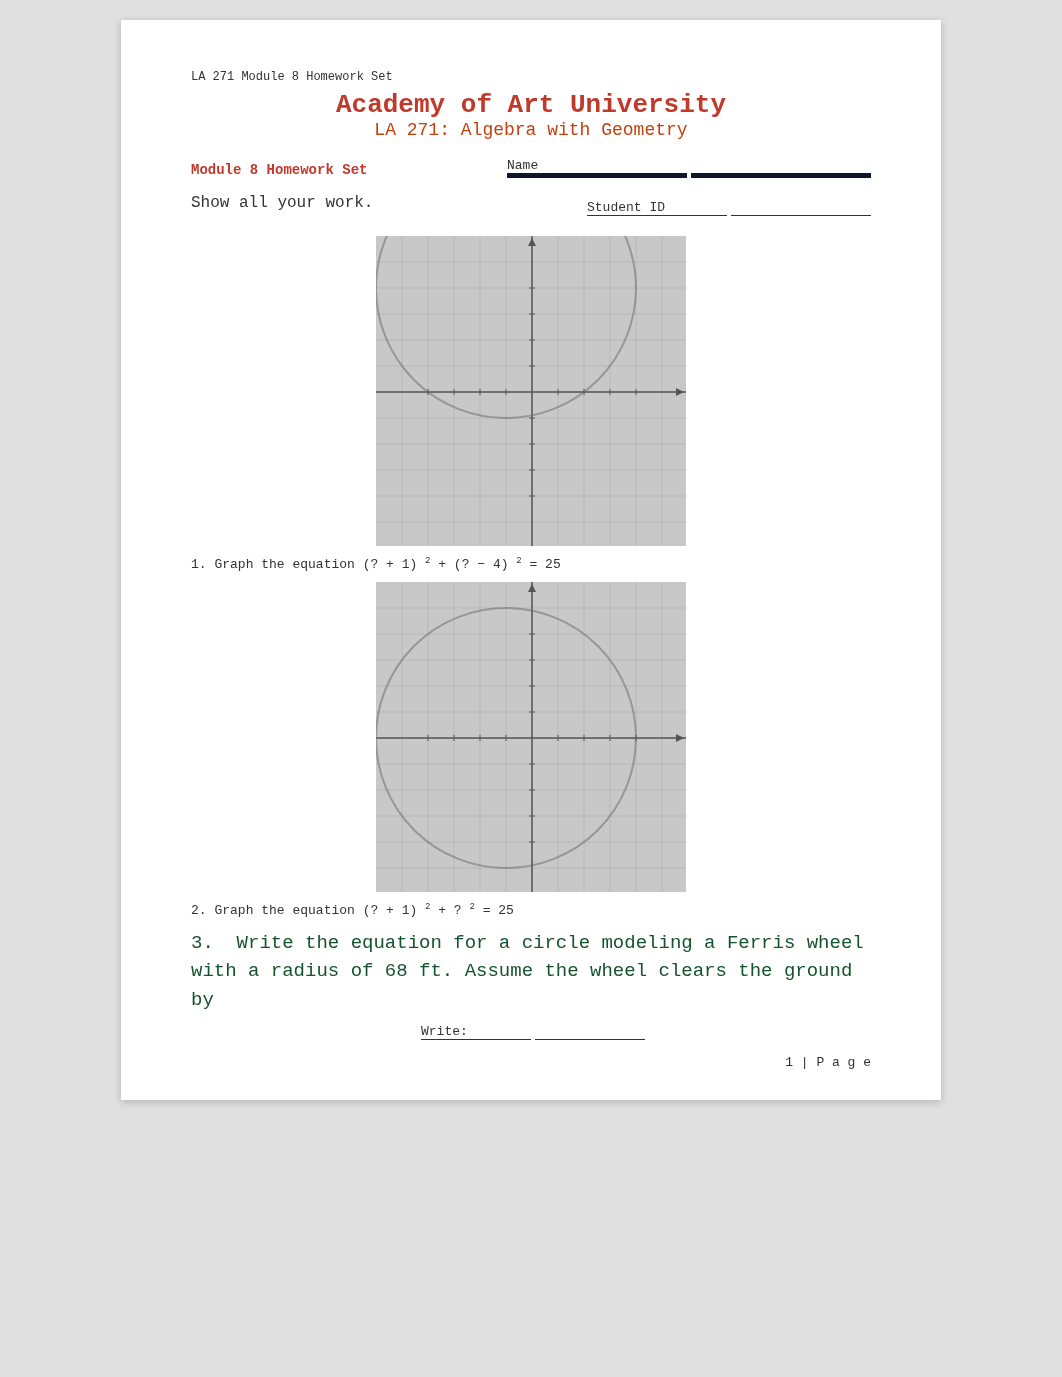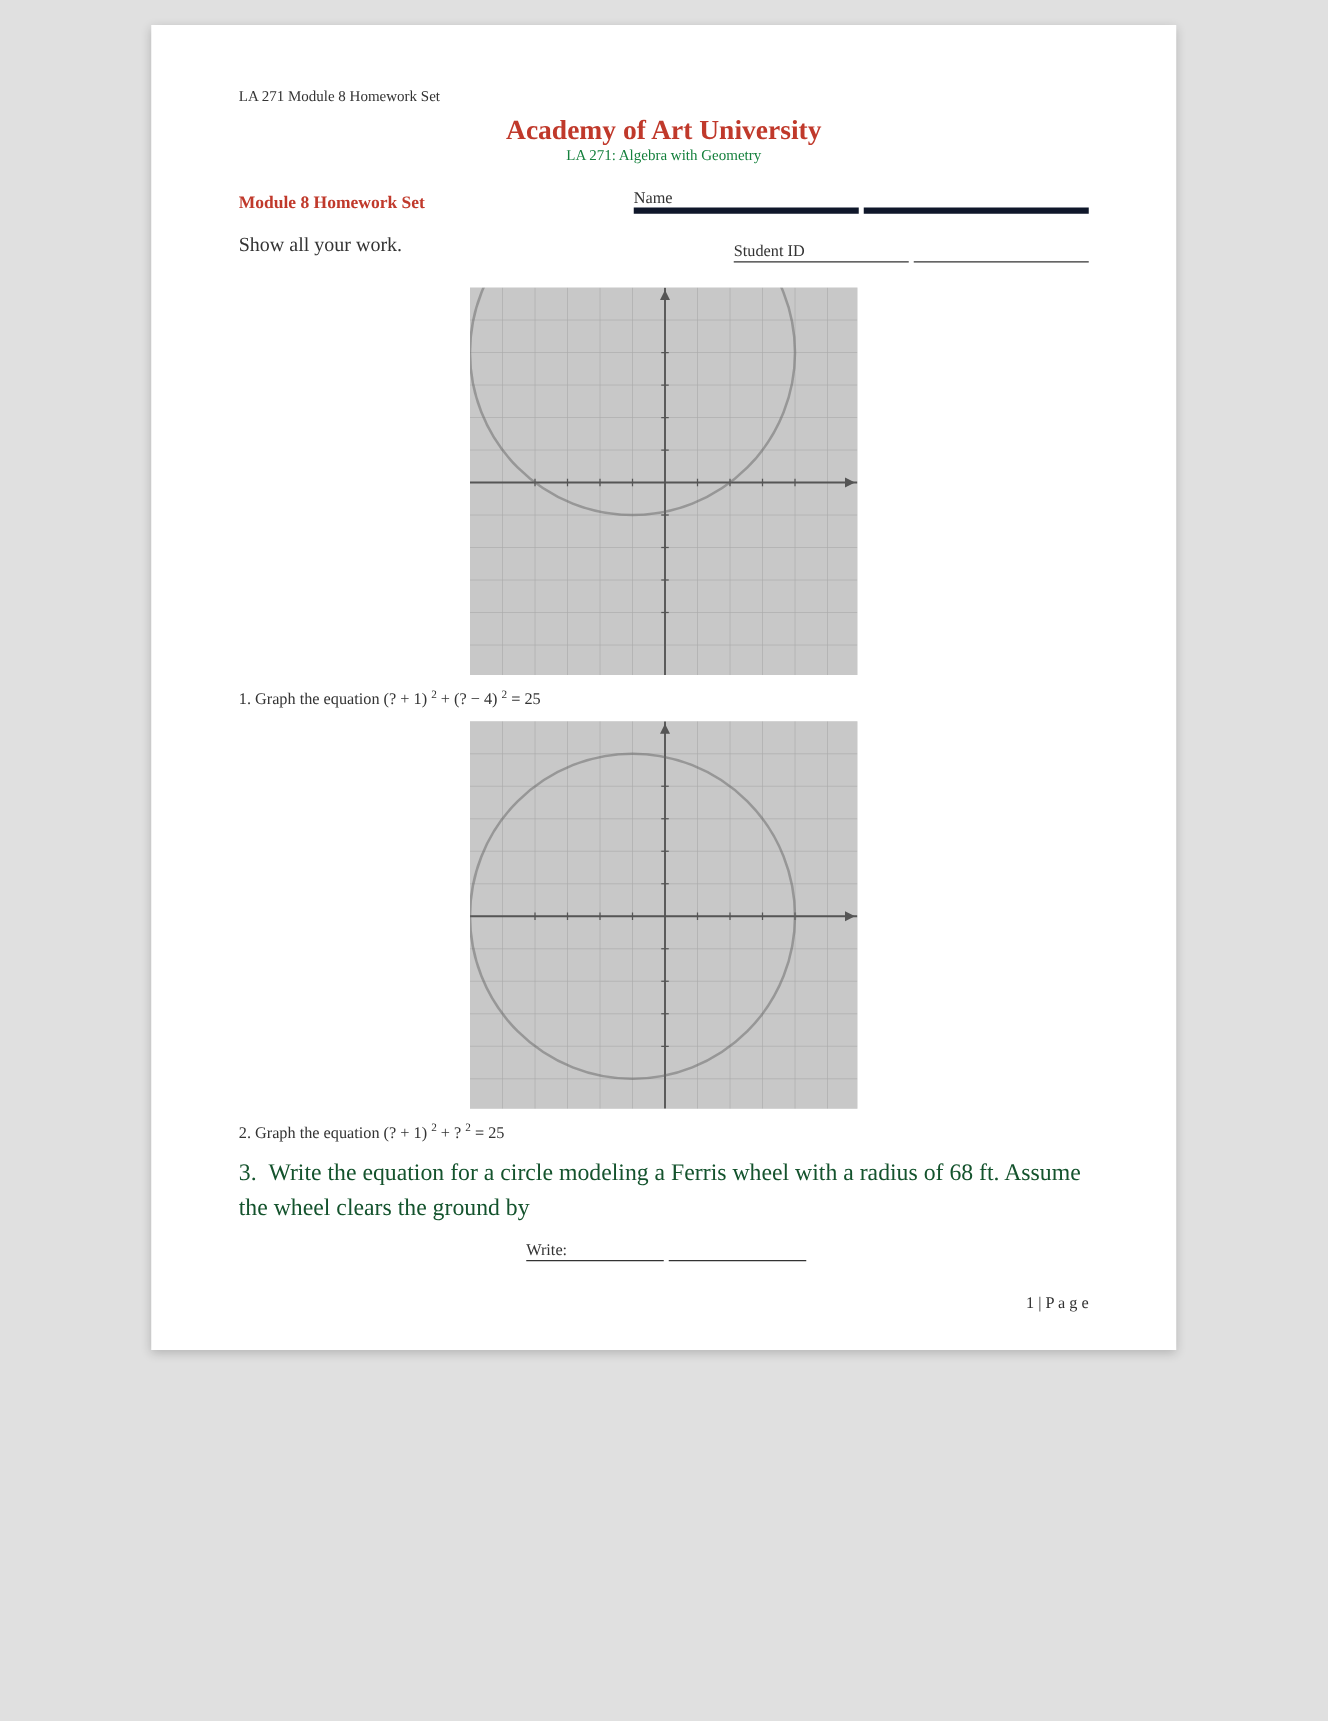--- a/index.html
+++ b/index.html
@@ -12,42 +12,43 @@
       font-family: 'Times New Roman', Times, serif;
     }
 
     .page {
       background: #fff;
       width: 820px;
       min-height: 1060px;
       padding: 50px 70px 60px 70px;
       position: relative;
       box-shadow: 0 2px 8px rgba(0,0,0,0.2);
+      font-family: Liberation Mono, monospace;
     }
 
     .header-top-left {
       font-size: 12px;
       color: #333;
       margin-bottom: 6px;
     }
 
     .header-center {
       text-align: center;
       margin-bottom: 18px;
     }
 
     .header-center .university-name {
-      font-size: 22px;
+      font-size: 26px;
       color: #c0392b;
       font-weight: bold;
     }
 
     .header-center .course-name {
-      font-size: 12px;
-      color: #15803d;
+      font-size: 18px;
+      color: #c2410c;
     }
 
     .form-row {
       display: flex;
       justify-content: space-between;
       align-items: flex-end;
       margin-bottom: 6px;
     }
 
     .hw-title {

